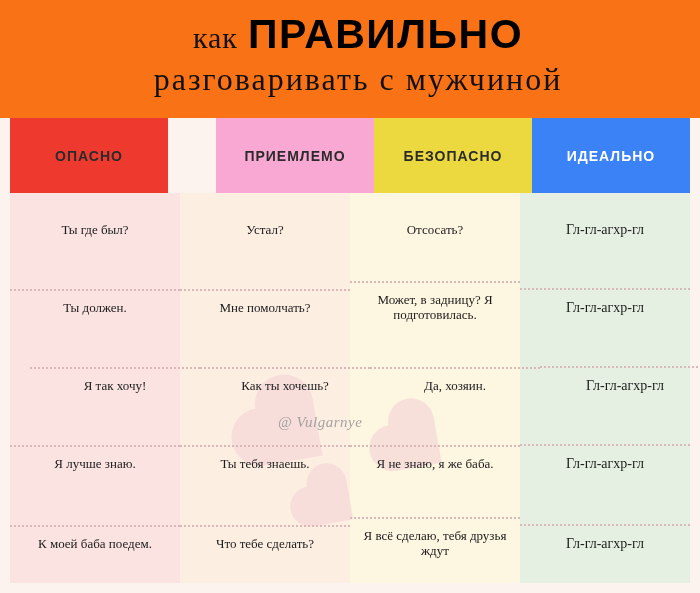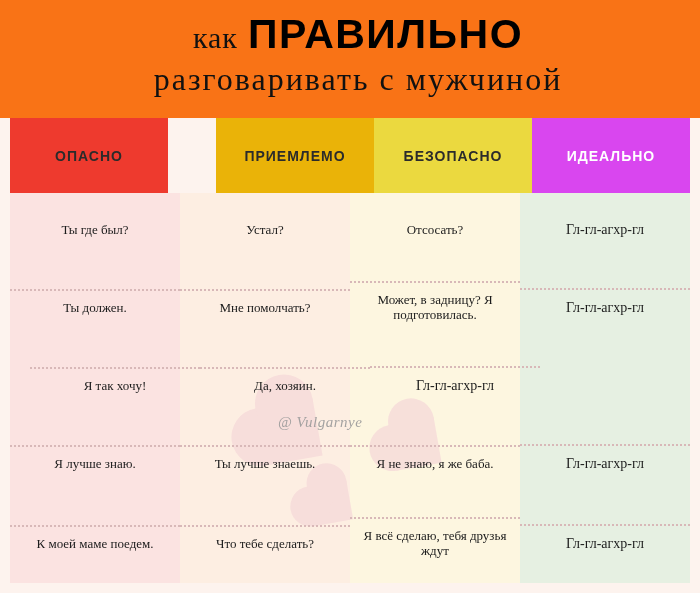--- a/index.html
+++ b/index.html
@@ -176,27 +176,27 @@
     <div class="title-line1">
       <span class="title-small">как</span><span class="title-big">ПРАВИЛЬНО</span>
     </div>
     <div class="title-line2">разговаривать с мужчиной</div>
   </div>
 
   <div class="header-row">
     <div class="header-cell" style="background: rgb(238, 58, 46);">
       <span>ОПАСНО</span>
     </div>
-    <div class="header-cell" style="background: #eab308; margin-left: 48px;">
+    <div class="header-cell" style="background: #f9a8d4; margin-left: 48px;">
       <span>ПРИЕМЛЕМО</span>
     </div>
     <div class="header-cell" style="background: rgb(235, 217, 63);">
       <span>БЕЗОПАСНО</span>
     </div>
-    <div class="header-cell dark-text-white" style="background: #d946ef;">
+    <div class="header-cell dark-text-white" style="background: #3b82f6;">
       <span>ИДЕАЛЬНО</span>
     </div>
   </div>
 
   <div class="table-body">
     <div class="col-bg c0" style="background: rgb(251, 227, 225);"></div>
     <div class="col-bg c1" style="background: rgb(253, 238, 226);"></div>
     <div class="col-bg c2" style="background: rgb(253, 246, 224);"></div>
     <div class="col-bg c3" style="background: rgb(230, 240, 226);"></div>
 
@@ -215,33 +215,34 @@
 
       <div class="row" style="height:80px;">
         <div class="cell">Ты должен.</div>
         <div class="cell">Мне помолчать?</div>
         <div class="cell">Может, в задницу? Я подготовилась.</div>
         <div class="cell mono">Гл-гл-агхр-гл</div>
       </div>
 
       <div class="row" style="height:76px;margin-left:20px;">
         <div class="cell">Я так хочу!</div>
+        <div class="cell">Как ты хочешь?</div>
         <div class="cell">Да, хозяин.</div>
         <div class="cell mono">Гл-гл-агхр-гл</div>
       </div>
 
       <div class="row" style="height:80px;">
         <div class="cell">Я лучше знаю.</div>
-        <div class="cell">Ты лучше знаешь.</div>
+        <div class="cell">Ты тебя знаешь.</div>
         <div class="cell">Я не знаю, я же баба.</div>
         <div class="cell mono">Гл-гл-агхр-гл</div>
       </div>
 
       <div class="row" style="height:80px;">
-        <div class="cell">К моей маме поедем.</div>
+        <div class="cell">К моей баба поедем.</div>
         <div class="cell">Что тебе сделать?</div>
         <div class="cell">Я всё сделаю, тебя друзья ждут</div>
         <div class="cell mono">Гл-гл-агхр-гл</div>
       </div>
 
     </div>
 
     <div class="watermark">@ Vulgarnye</div>
   </div>
 

